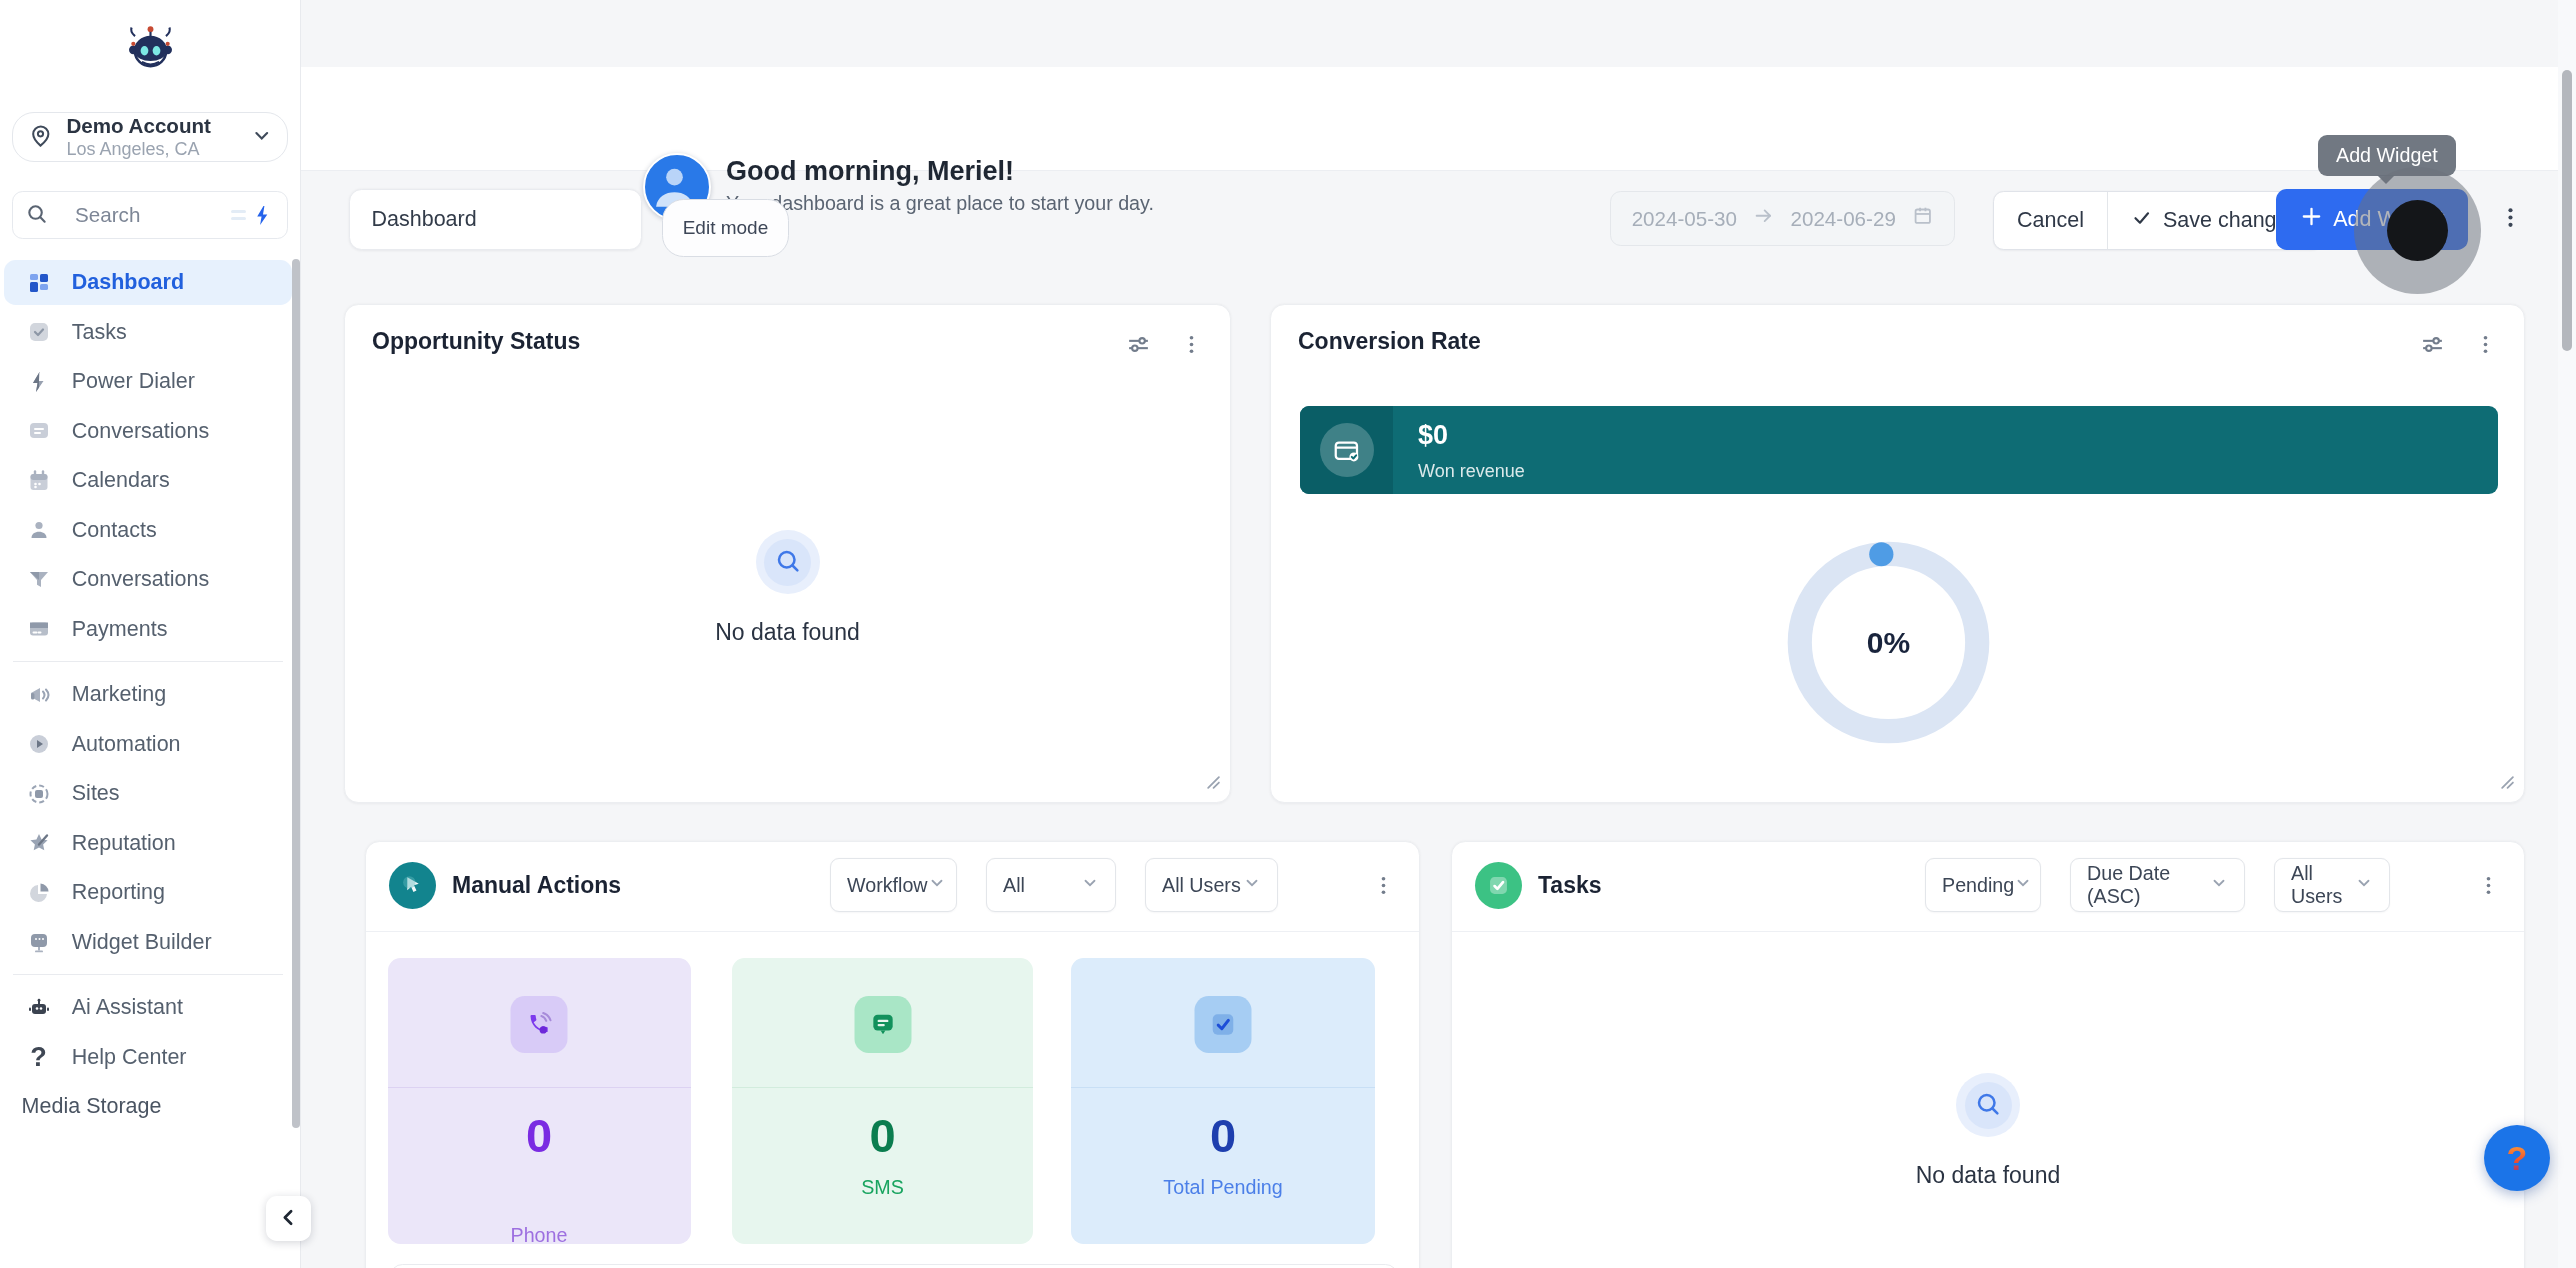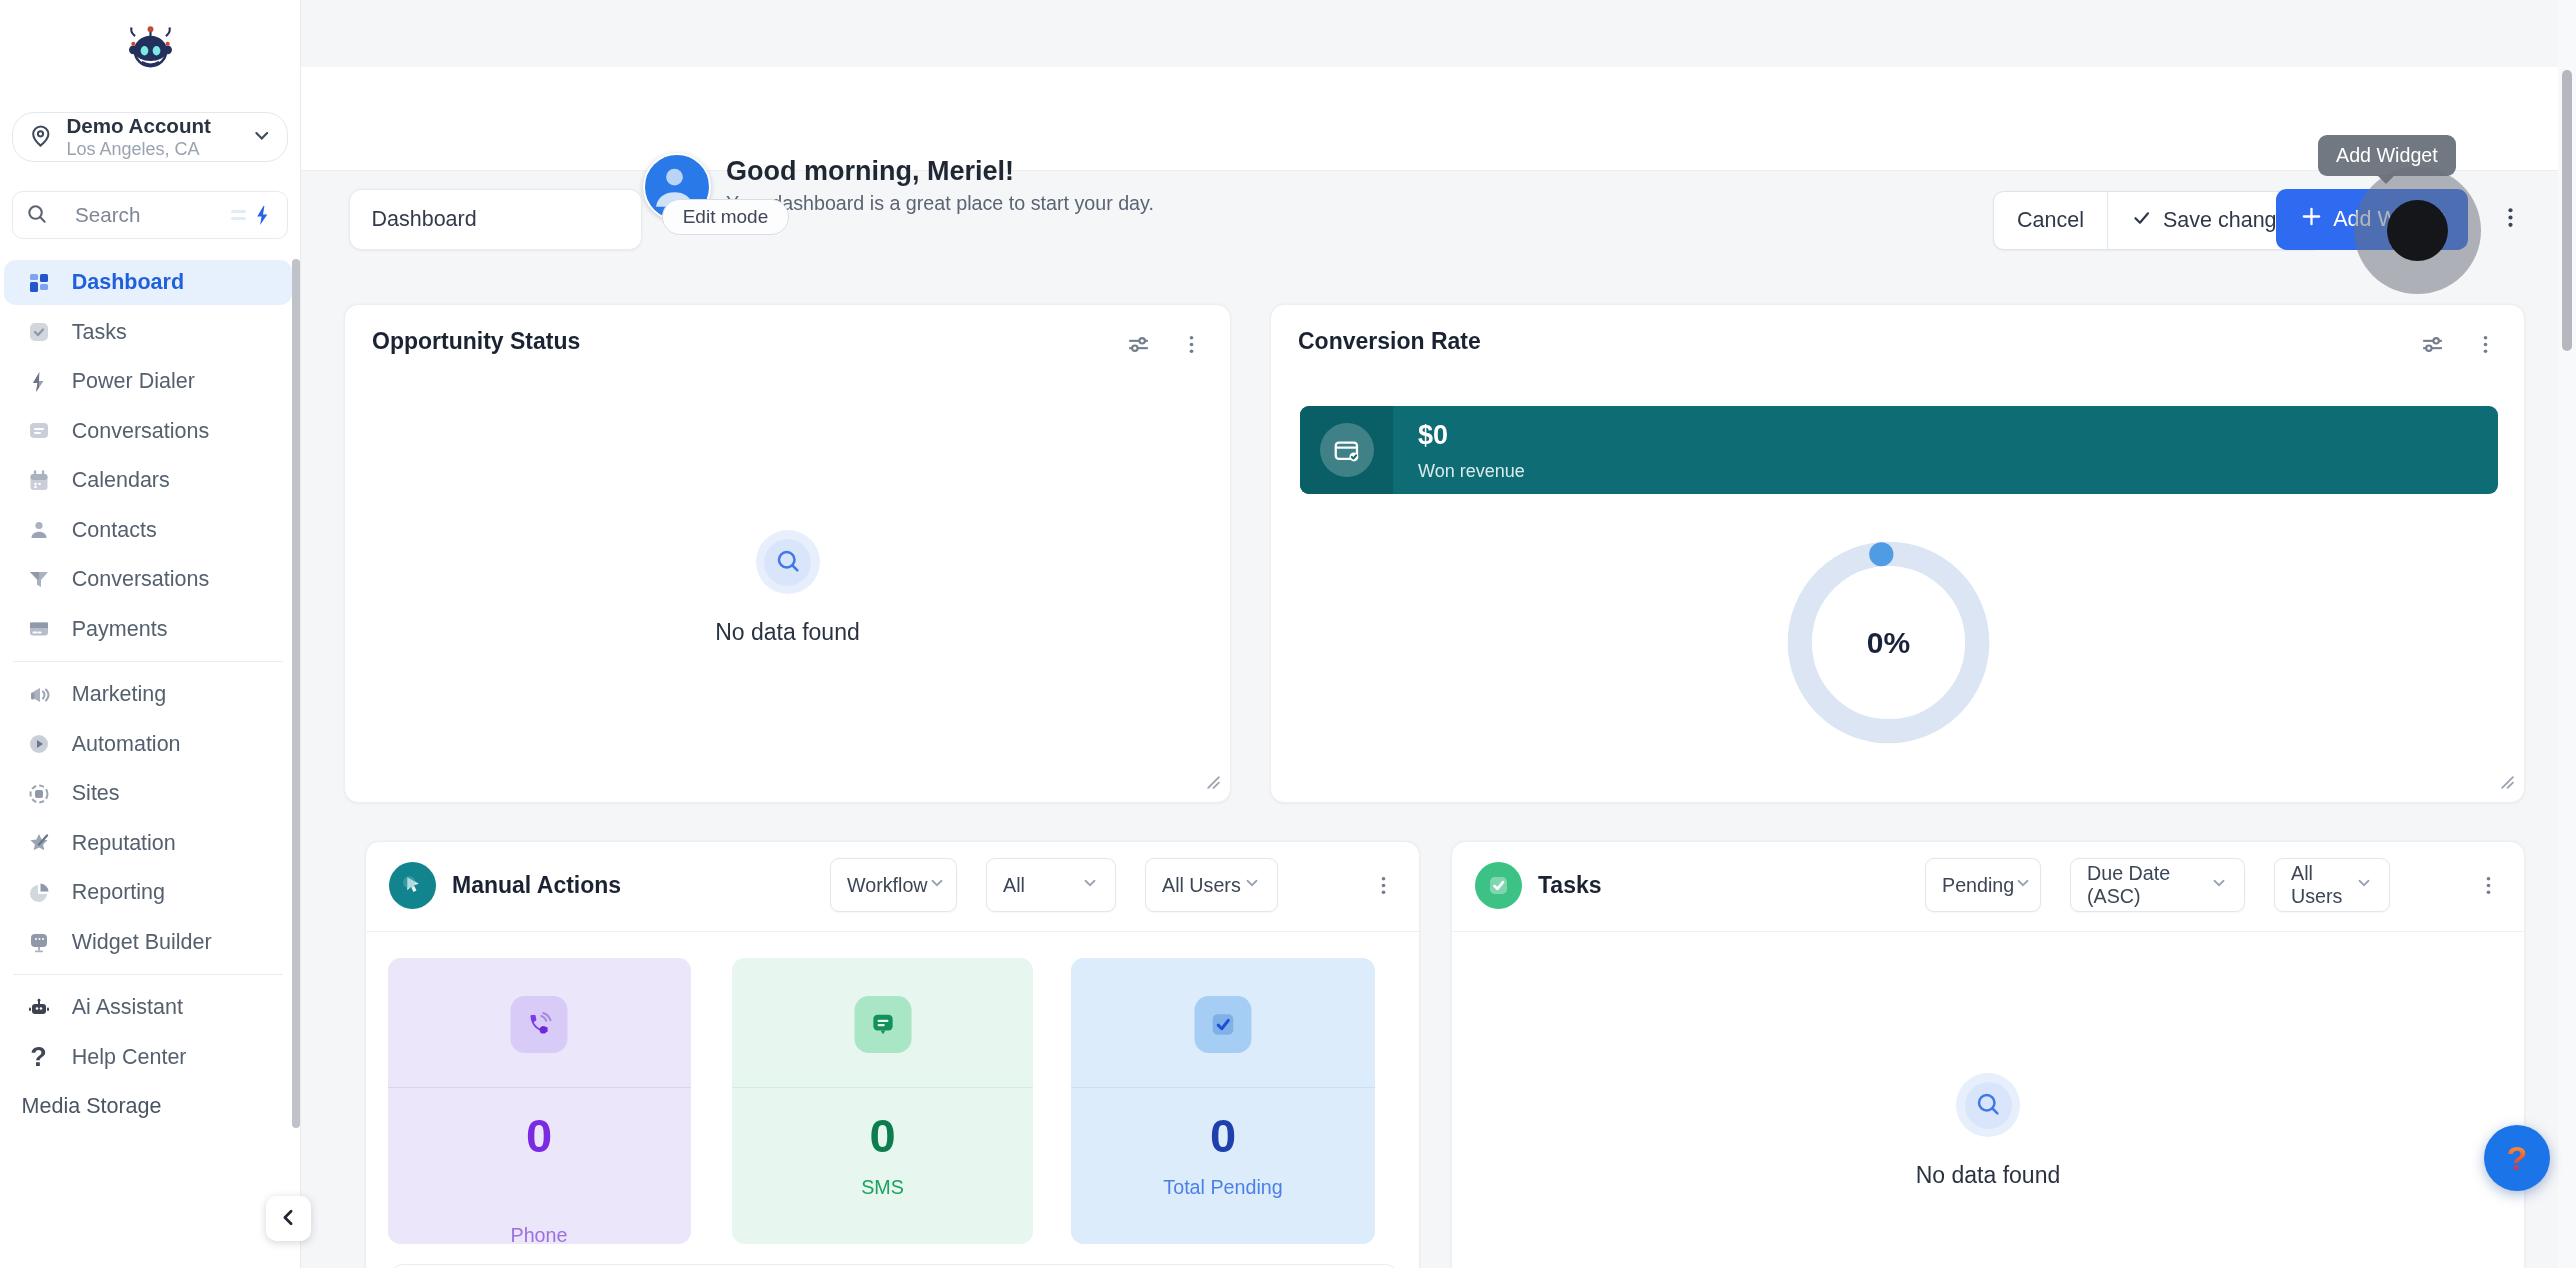--- a/index.html
+++ b/index.html
@@ -50,21 +50,21 @@
   .greeting{position:absolute;left:300px;top:67px;width:2276px;height:103px;background:#fff;border-bottom:0.9px solid #eceef2;}
   .g-avatar{position:absolute;left:343px;top:86px;width:64px;height:64px;border-radius:50%;background:#2979e8;
             border:2.7px solid #fff;box-shadow:0 0.9px 5.4px rgba(20,30,60,.22);overflow:hidden;}
   .g-title{position:absolute;left:426px;top:89px;font-size:27px;font-weight:700;color:#1f2733;}
   .g-sub{position:absolute;left:426px;top:125px;font-size:19.7px;color:#5a6472;}
 
   
   .name-input{position:absolute;left:349px;top:189px;width:293px;height:61px;box-sizing:border-box;border:0.9px solid #e9ebef;
               border-radius:12.5px;background:#fff;font-family:inherit;font-size:21.5px;color:#323b49;padding:0 21.5px;
               box-shadow:0 0.9px 2.7px rgba(16,24,40,.06);outline:none;}
-  .edit-pill{position:absolute;left:662px;top:199px;height:36px;box-sizing:border-box;border:1.8px solid #d9dde4;
+  .edit-pill{position:absolute;left:662px;top:199px;height:58px;box-sizing:border-box;border:1.8px solid #d9dde4;
              border-radius:21.5px;background:#fdfdfe;display:flex;align-items:center;padding:0 19.7px;font-size:19px;
              color:#3d4657;cursor:pointer;}
   .date-pill{position:absolute;left:1610px;top:191px;width:345px;height:55px;box-sizing:border-box;background:#f3f5f7;
              border:0.9px solid #e4e7eb;border-radius:10.7px;display:flex;align-items:center;justify-content:center;gap:16px;
              font-size:20.6px;color:#a6aeb9;}
   .btn-group{position:absolute;left:1993px;top:191px;height:57px;display:flex;background:#fff;border:0.9px solid #e0e3e9;
              border-radius:10.7px;overflow:hidden;box-shadow:0 0.9px 1.8px rgba(16,24,40,.05);}
   .btn-group .bg-btn{display:flex;align-items:center;gap:10.7px;padding:0 23px;font-size:21.5px;color:#2f3847;cursor:pointer;}
   .btn-group .sep{width:0.9px;background:#e3e6ea;}
   .add-btn{position:absolute;left:2276px;top:189px;width:192px;height:61px;background:#2e6bf0;border-radius:10.7px;
@@ -389,20 +389,38 @@
     </div>
     <div class="g-title">Good morning, Meriel!</div>
     <div class="g-sub">Your dashboard is a great place to start your day.</div>
   </section>
 
   <input class="name-input" value="Dashboard" style="">
   <div class="edit-pill">
     <span>Edit mode</span>
   </div>
 
+  <div class="date-pill">
+    <span>2024-05-30</span>
+    <span>
+      <svg viewBox="0 0 24 24" width="21.5" height="21.5" fill="none" stroke="#b9c0ca" stroke-width="2" stroke-linecap="round" stroke-linejoin="round">
+        <line x1="4" y1="12" x2="19" y2="12"></line>
+          <polyline points="13,6 19,12 13,18"></polyline>
+      </svg>
+    </span>
+    <span>2024-06-29</span>
+    <span>
+      <svg viewBox="0 0 24 24" width="21.5" height="21.5" fill="none" stroke="#b9c0ca" stroke-width="2">
+        <rect x="4" y="5" width="16" height="15" rx="2"></rect>
+          <line x1="4" y1="10" x2="20" y2="10"></line>
+        <line x1="9" y1="3" x2="9" y2="7"></line>
+          <line x1="15" y1="3" x2="15" y2="7"></line>
+      </svg>
+    </span>
+  </div>
 
   <div class="btn-group">
     <div class="bg-btn">
       <span>Cancel</span>
     </div>
     <div class="sep"></div>
     <div class="bg-btn">
       <span>
         <svg viewBox="0 0 24 24" width="21.5" height="21.5" fill="none" stroke="#2f3847" stroke-width="2.4" stroke-linecap="round" stroke-linejoin="round">
           <polyline points="5,12.5 10,17.5 19,7"></polyline>

